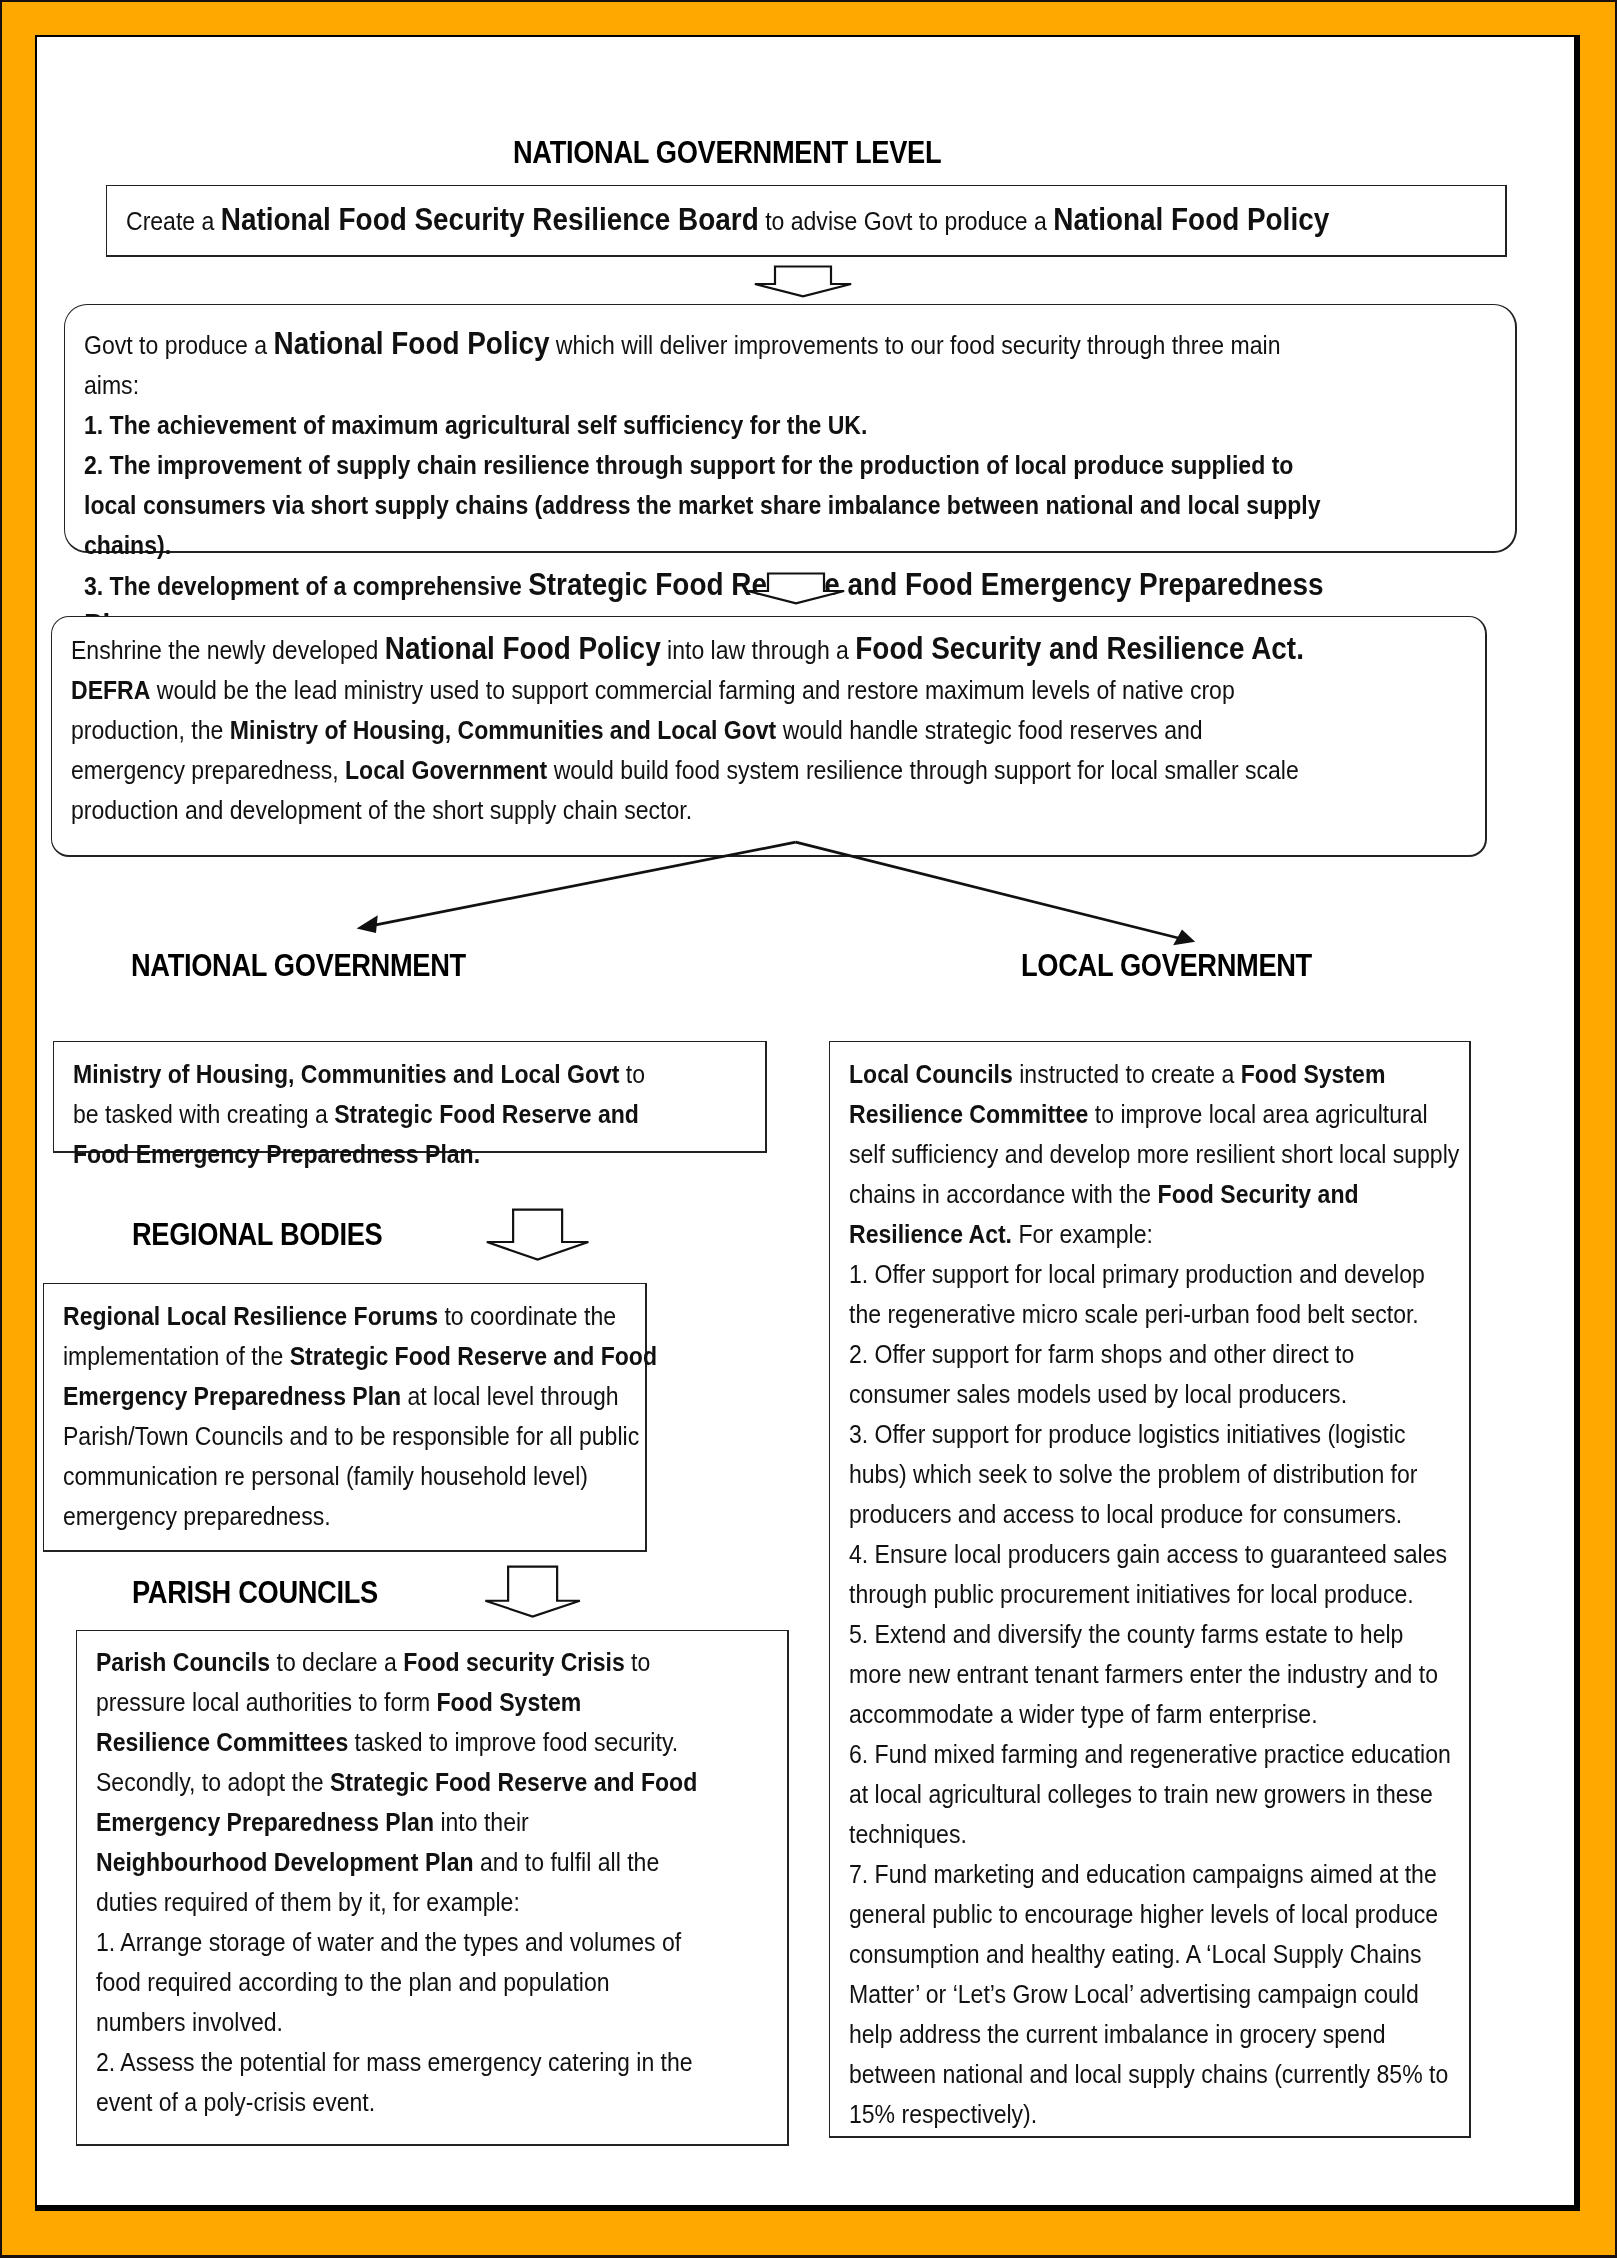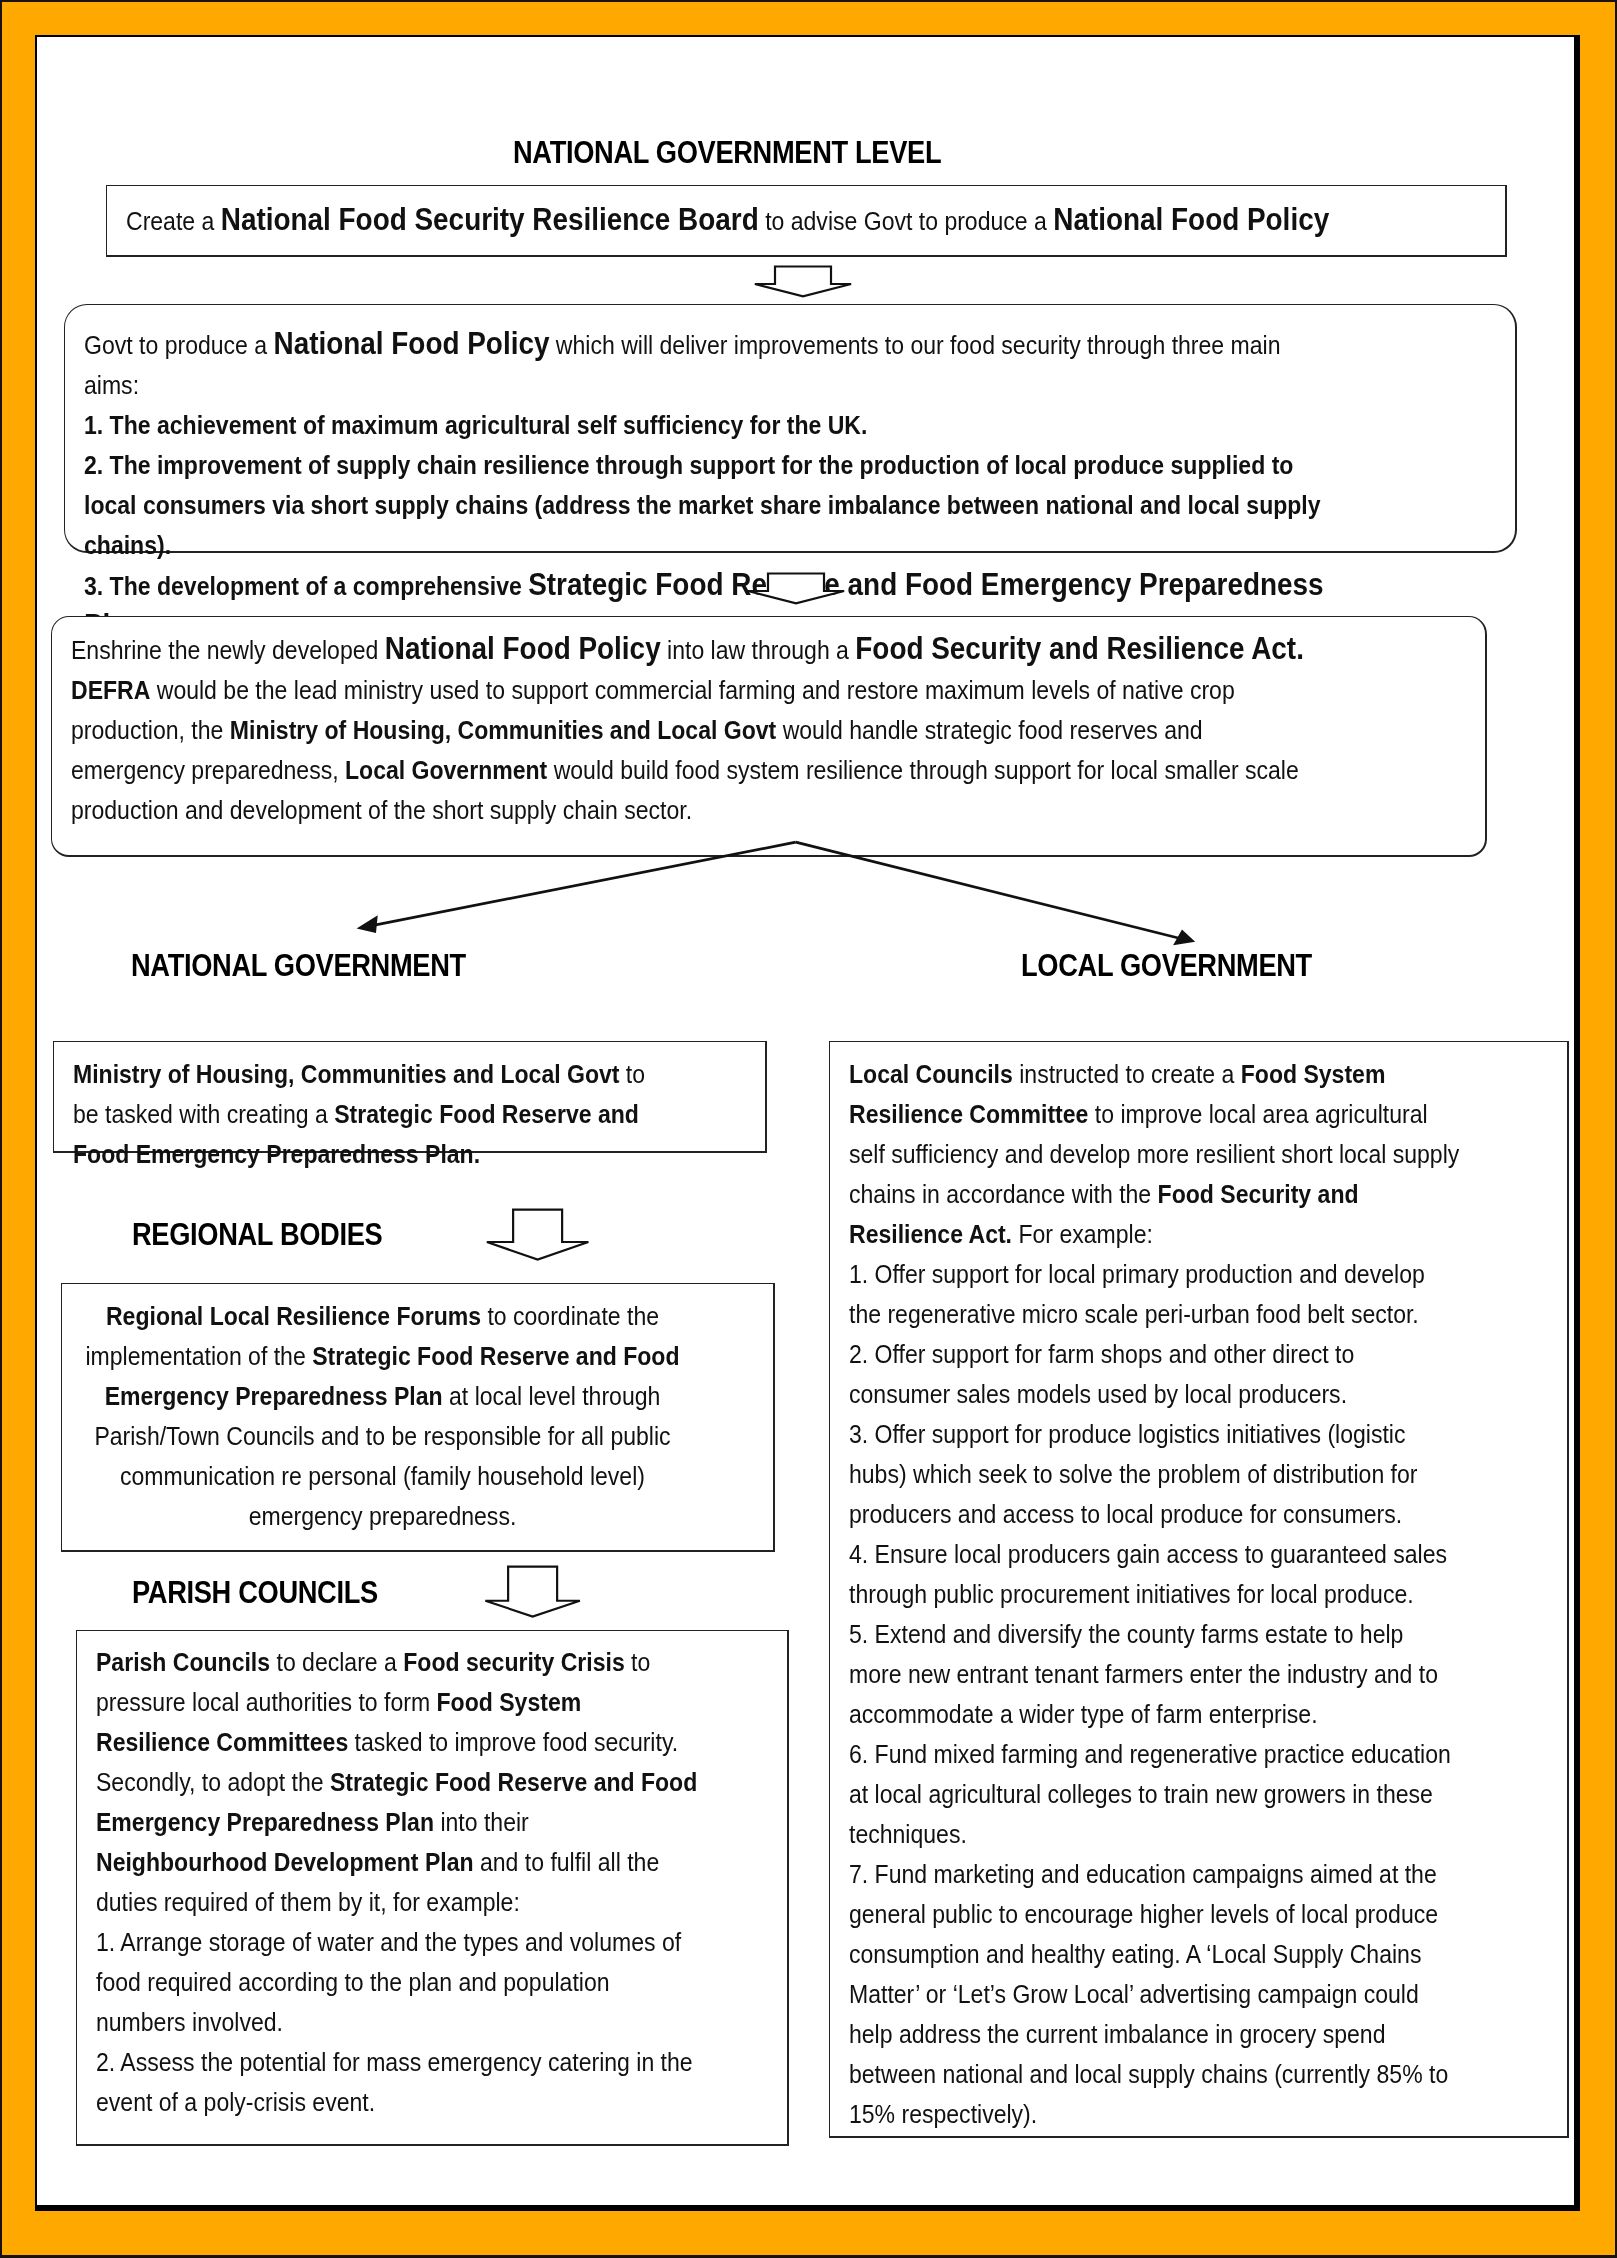--- a/index.html
+++ b/index.html
@@ -89,41 +89,41 @@
   <div class="txt" style="position:absolute; left:19.4px; top:11.5px; width:670px;">
     <b>Ministry of Housing, Communities and Local Govt</b><span> to be tasked with creating a </span><b>Strategic Food Reserve and Food Emergency Preparedness Plan.</b>
   </div>
 </div>
 
 <div class="heading" style="left:132px; top:1217px;">REGIONAL BODIES</div>
 <svg class="arrow-svg" style="left:481px; top:1207px;" width="115" height="56" viewBox="0 0 130 64">
   <path d="M36,3 L92,3 L92,40 L122,40 L64,60 L6,40 L36,40 Z" fill="#fff" stroke="#111" stroke-width="2.5"></path>
 </svg>
 
-<div class="box" style="left:61px; top:1283px; width:714px; height:269px;text-align:center;">
+<div class="box" style="left:43px; top:1283px; width:604px; height:269px;">
   <div class="txt" style="position:absolute; left:19.4px; top:12.4px; width:670px;">
     <b>Regional Local Resilience Forums</b><span> to coordinate the implementation of the </span><b>Strategic Food Reserve and Food Emergency Preparedness Plan</b><span> at local level through Parish/Town Councils and to be responsible for all public communication re personal (family household level) emergency preparedness.</span>
   </div>
 </div>
 
 <div class="heading" style="left:132px; top:1575px;">PARISH COUNCILS</div>
 <svg class="arrow-svg" style="left:476px; top:1564px;" width="115" height="56" viewBox="0 0 130 64">
   <path d="M36,3 L92,3 L92,42 L118,42 L64,60 L10,42 L36,42 Z" fill="#fff" stroke="#111" stroke-width="2.5"></path>
 </svg>
 
 <div class="box" style="left:76px; top:1630px; width:713px; height:516px;">
   <div class="txt" style="position:absolute; left:19.4px; top:10.6px; width:670px;">
     <div><b>Parish Councils</b><span> to declare a </span><b>Food security Crisis</b><span> to pressure local authorities to form </span><b>Food System Resilience Committees</b><span> tasked to improve food security.</span></div>
     <div><span>Secondly, to adopt the </span><b>Strategic Food Reserve and Food Emergency Preparedness Plan</b><span> into their </span><b>Neighbourhood Development Plan</b><span> and to fulfil all the duties required of them by it, for example:</span></div>
     <div>1. Arrange storage of water and the types and volumes of food required according to the plan and population numbers involved.</div>
     <div>2. Assess the potential for mass emergency catering in the event of a poly-crisis event.</div>
   </div>
 </div>
 
-<div class="box" style="left:829px; top:1041px; width:740px; height:1097px;">
+<div class="box" style="left:829px; top:1041px; width:642px; height:1097px;">
   <div class="txt" style="position:absolute; left:19.4px; top:11.5px; width:679px;">
     <div><b>Local Councils</b><span> instructed to create a </span><b>Food System Resilience Committee</b><span> to improve local area agricultural self sufficiency and develop more resilient short local supply chains in accordance with the </span><b>Food Security and Resilience Act.</b><span> For example:</span></div>
     <div>1. Offer support for local primary production and develop the regenerative micro scale peri-urban food belt sector.</div>
     <div>2. Offer support for farm shops and other direct to consumer sales models used by local producers.</div>
     <div>3. Offer support for produce logistics initiatives (logistic hubs) which seek to solve the problem of distribution for producers and access to local produce for consumers.</div>
     <div>4. Ensure local producers gain access to guaranteed sales through public procurement initiatives for local produce.</div>
     <div>5. Extend and diversify the county farms estate to help more new entrant tenant farmers enter the industry and to accommodate a wider type of farm enterprise.</div>
     <div>6. Fund mixed farming and regenerative practice education at local agricultural colleges to train new growers in these techniques.</div>
     <div>7. Fund marketing and education campaigns aimed at the general public to encourage higher levels of local produce consumption and healthy eating. A ‘Local Supply Chains Matter’ or ‘Let’s Grow Local’ advertising campaign could help address the current imbalance in grocery spend between national and local supply chains (currently 85% to 15% respectively).</div>
   </div>

